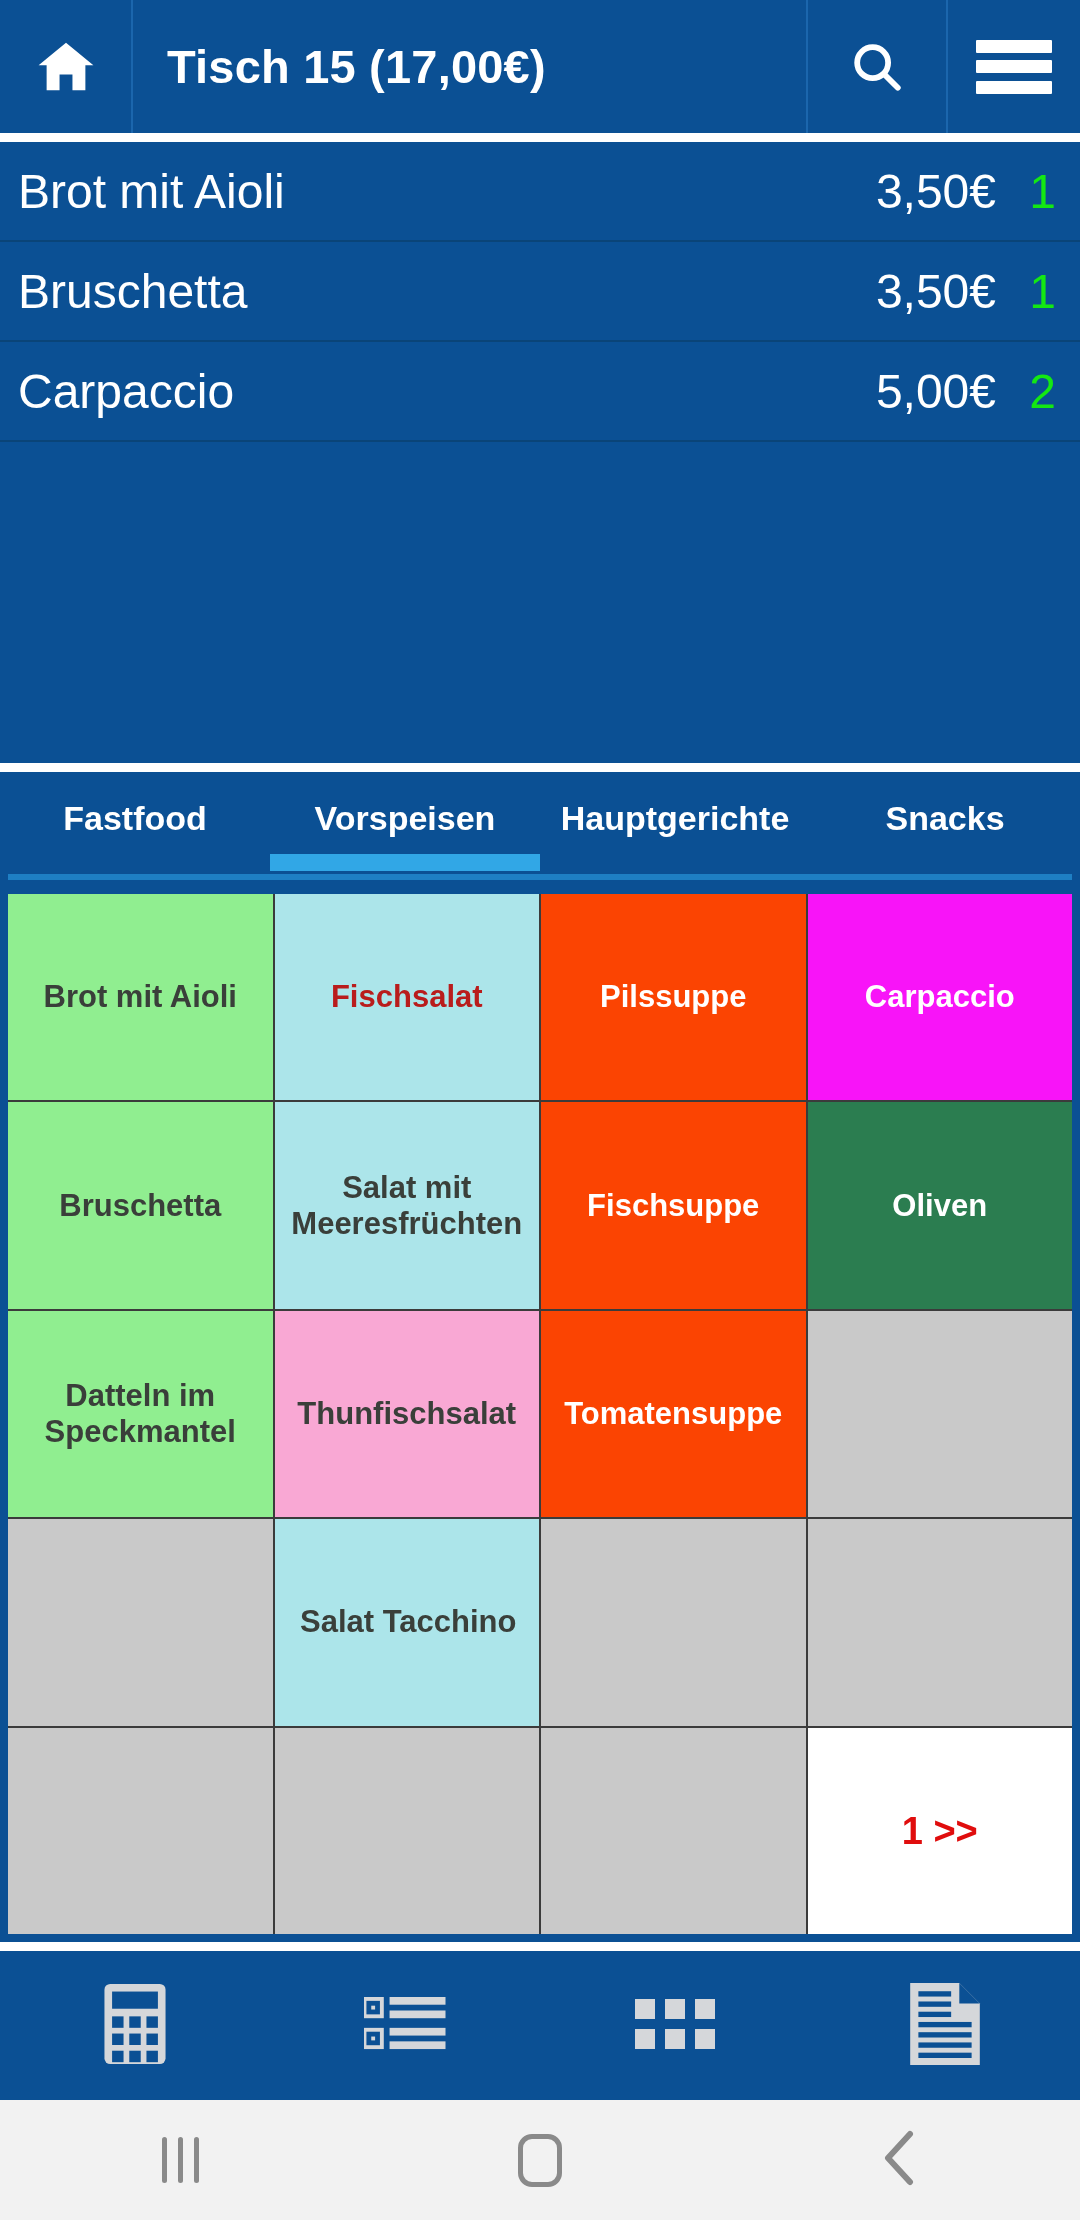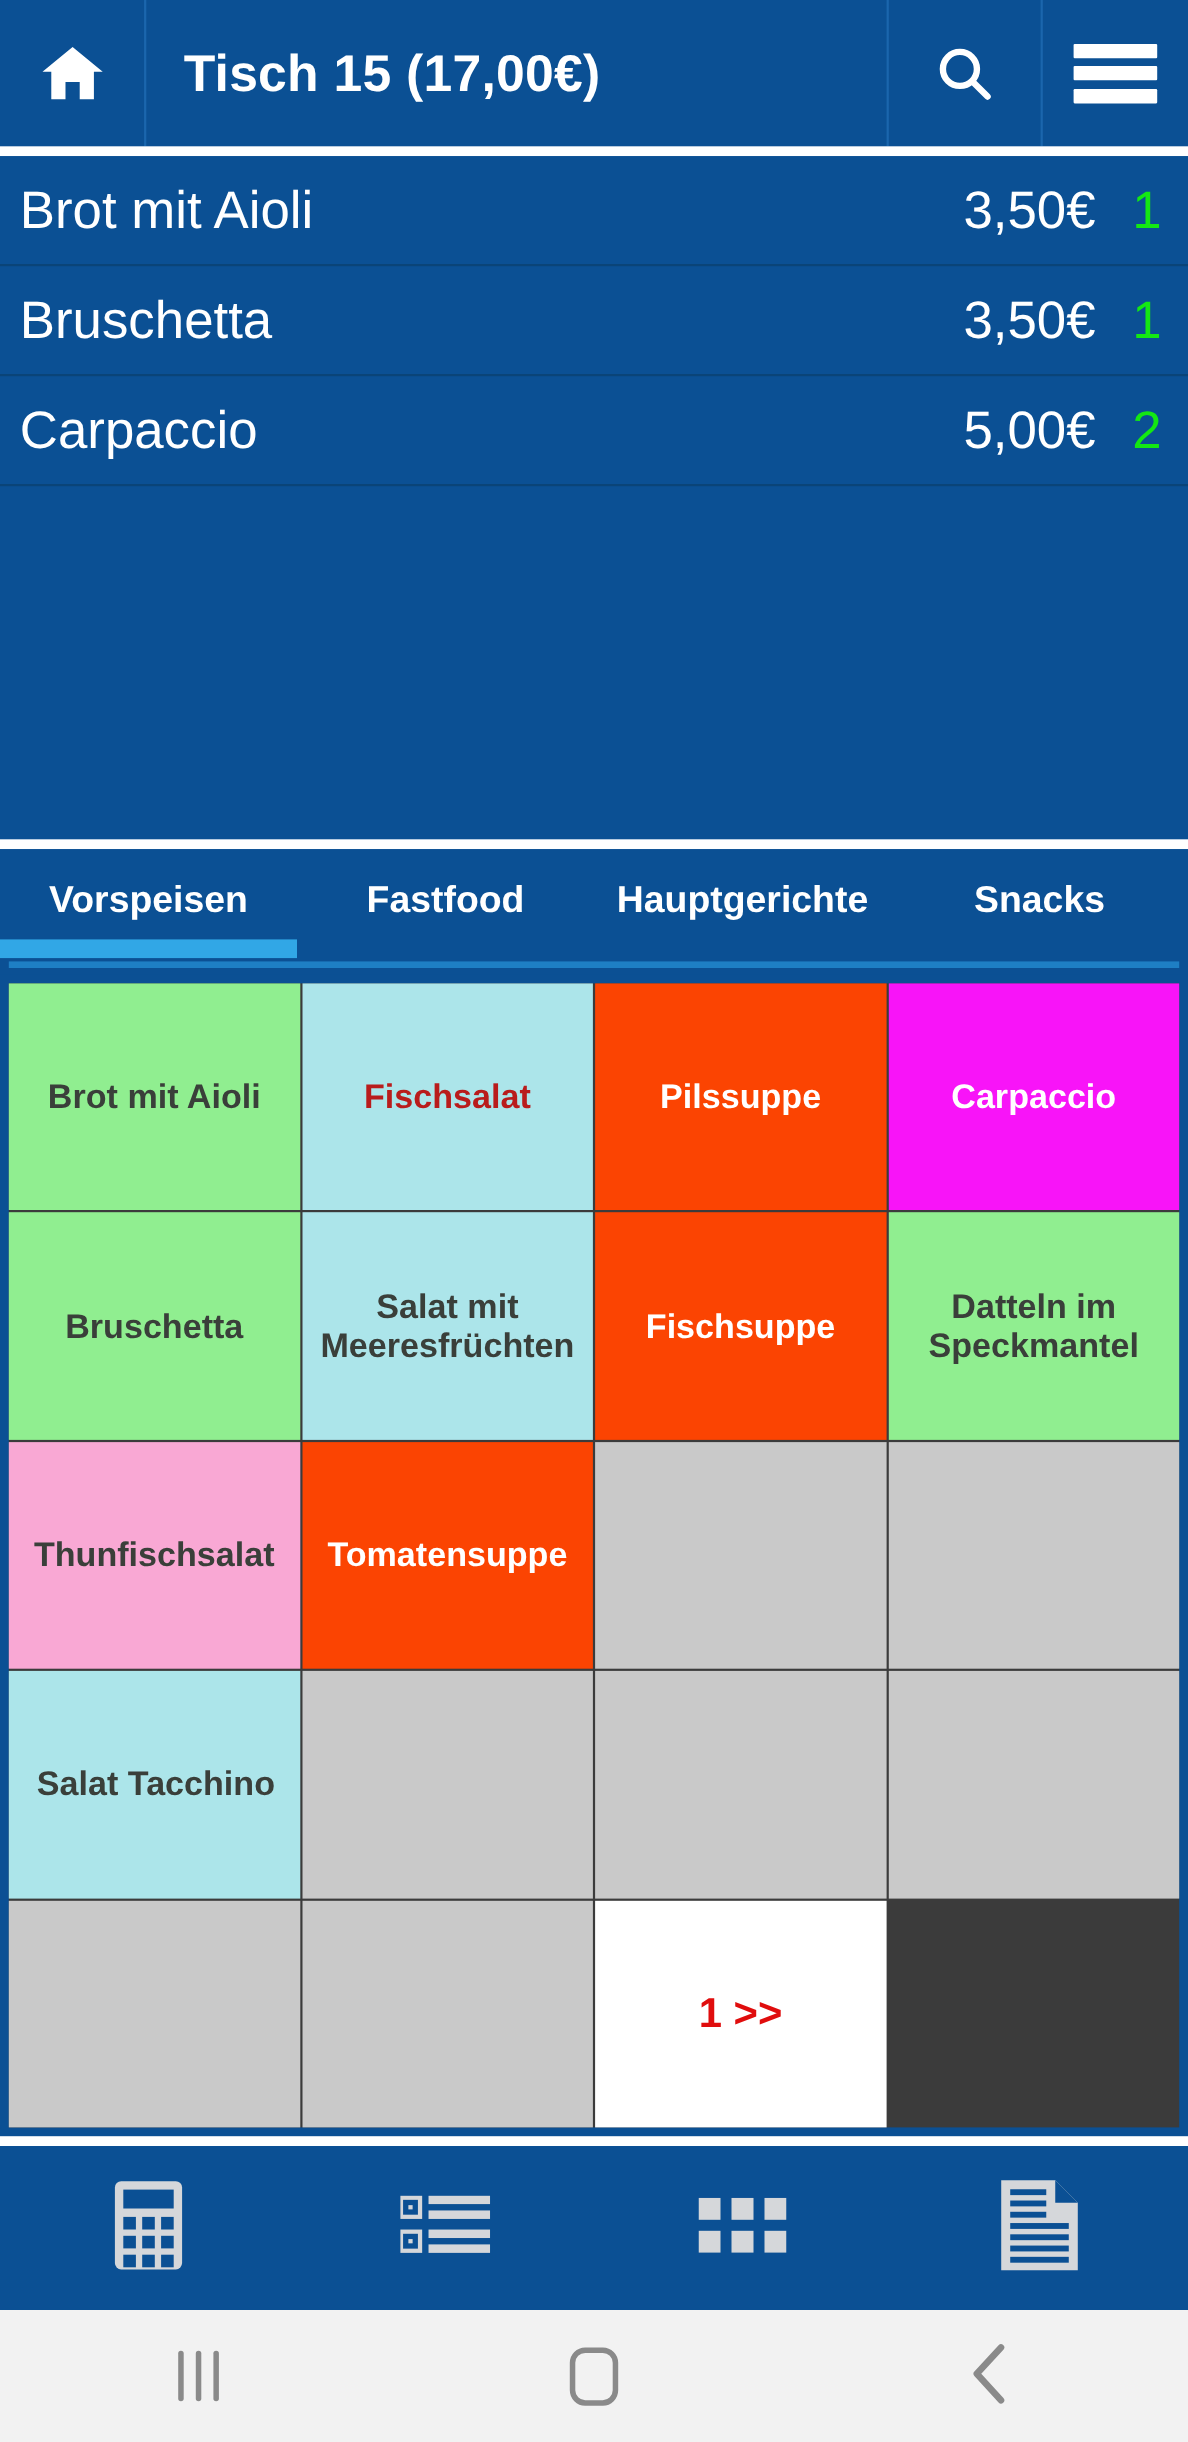--- a/index.html
+++ b/index.html
@@ -184,30 +184,30 @@
       <span class="order-qty" style="color: rgb(20, 232, 19);">2</span>
     </div>
 
   </div>
 
   <div class="sep-white-tabs"></div>
 
   <div class="tabs-wrap">
     <div class="tabs">
 
+      <div class="tab">
+        <span>Fastfood</span>
+      </div>
+
       <div class="tab active">
         <span>Vorspeisen</span>
         <span class="tab-underline" style="background: rgb(49, 167, 230);"></span>
       </div>
 
       <div class="tab">
-        <span>Fastfood</span>
-      </div>
-
-      <div class="tab">
         <span>Hauptgerichte</span>
       </div>
 
       <div class="tab">
         <span>Snacks</span>
       </div>
 
     </div>
     <div class="tabs-baseline"></div>
   </div>
@@ -229,20 +229,23 @@
         </div>
 
       <div class="cell" style="background: rgb(144, 238, 144); color: rgb(58, 63, 58);">
         <span>Bruschetta</span>
         </div>
       <div class="cell" style="background: rgb(172, 229, 234); color: rgb(58, 63, 58);">
         <span>Salat mit Meeresfrüchten</span>
         </div>
       <div class="cell" style="background: rgb(251, 68, 2); color: rgb(255, 255, 255);">
         <span>Fischsuppe</span>
+        </div>
+      <div class="cell" style="background: rgb(43, 125, 80); color: rgb(255, 255, 255);">
+        <span>Oliven</span>
         </div>
 
       <div class="cell" style="background: rgb(144, 238, 144); color: rgb(58, 63, 58);">
         <span>Datteln im Speckmantel</span>
         </div>
       <div class="cell" style="background: #f9a8d4; color: rgb(58, 63, 58);">
         <span>Thunfischsalat</span>
         </div>
       <div class="cell" style="background: rgb(251, 68, 2); color: #ffffff;">
         <span>Tomatensuppe</span>

